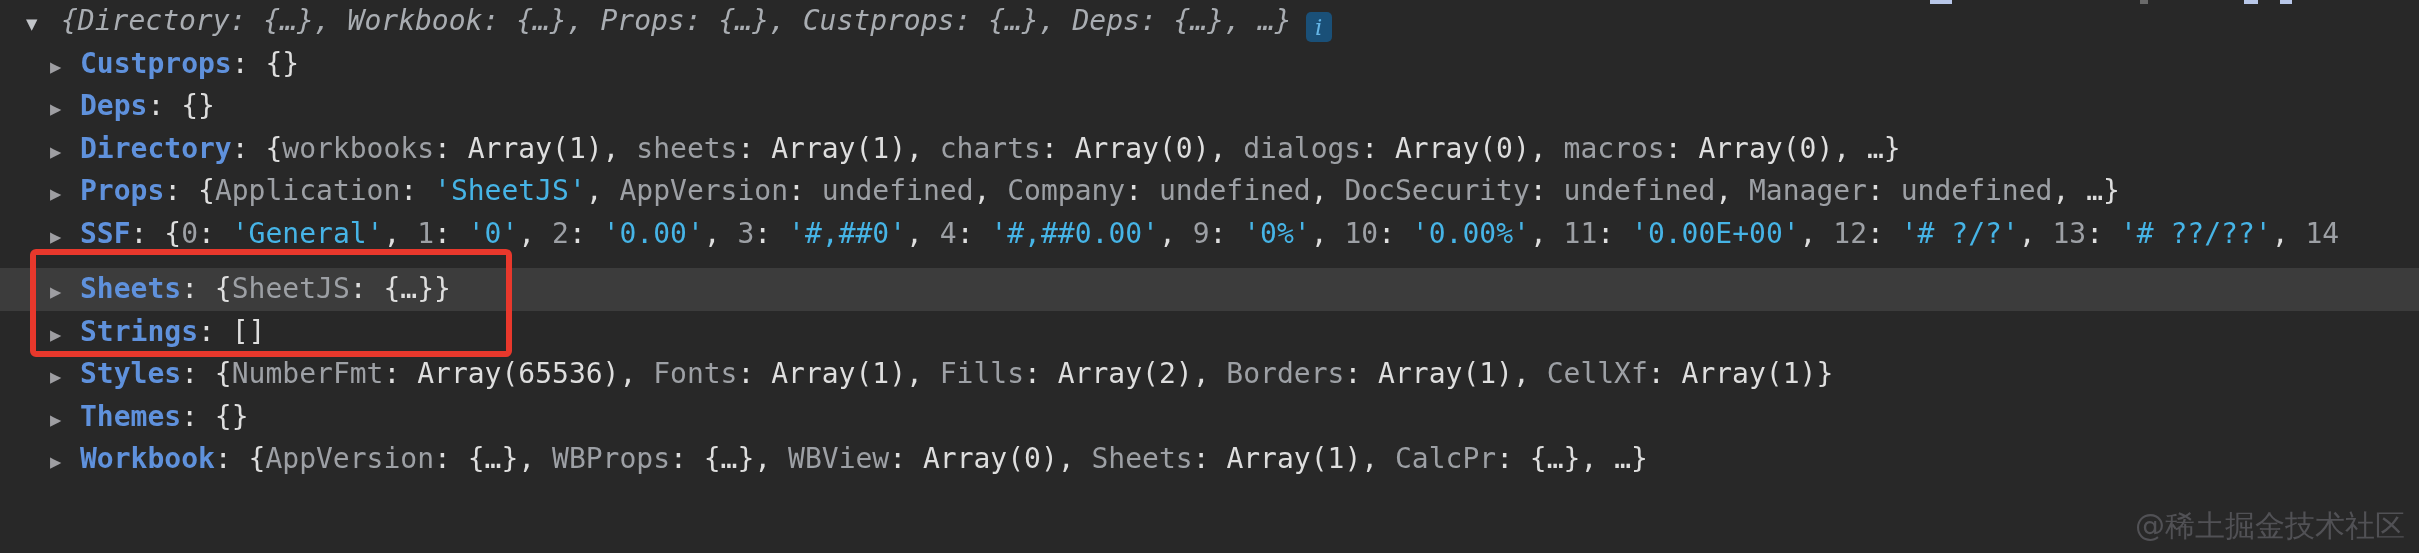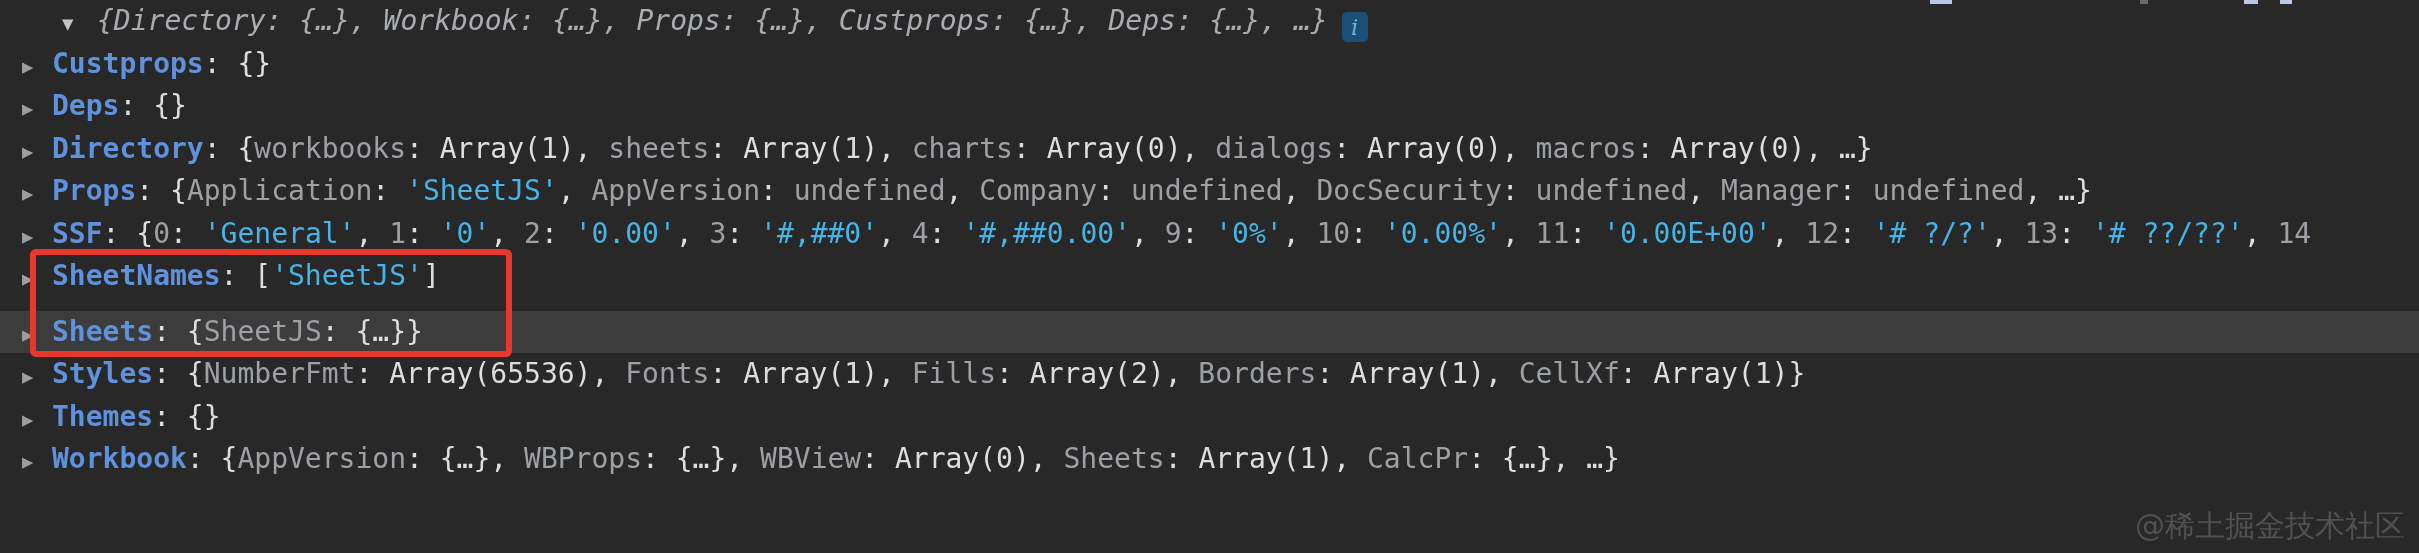--- a/index.html
+++ b/index.html
@@ -13,24 +13,24 @@
   .console {
     position: absolute;
     left: 0; top: 0; width: 2419px; height: 553px;
     overflow: hidden;
   }
   .row {
     height: 42.5px;
     line-height: 42.5px;
     font-size: 28px;
     white-space: nowrap;
-    padding-left: 22px;
+    padding-left: 50px;
     overflow: hidden;
   }
-  .row.top { padding-left: 14px; margin-left: 48px; }
+  .row.top { padding-left: 26px; }
   .row.highlighted { background: #3c3c3c; margin-top: 13px; }
   .tri {
     display: inline-block;
     width: 30px;
     font-size: 19px;
     color: #9e9ea2;
     cursor: pointer;
   }
   .row.top .tri { width: 35px; color: #c2c5c9; }
   .tok { }
@@ -82,22 +82,22 @@
 </head>
 <body>
 
 <div class="console">
     <div class="row top"><span class="tri">▼</span><span class="tok p">{Directory: {…}, Workbook: {…}, Props: {…}, Custprops: {…}, Deps: {…}, …}</span><span class="info-badge">i</span></div>
     <div class="row"><span class="tri">▶</span><span class="tok k">Custprops</span><span class="tok w">: {}</span></div>
     <div class="row"><span class="tri">▶</span><span class="tok k">Deps</span><span class="tok w">: {}</span></div>
     <div class="row"><span class="tri">▶</span><span class="tok k">Directory</span><span class="tok w">: {</span><span class="tok g">workbooks</span><span class="tok w">: Array(1), </span><span class="tok g">sheets</span><span class="tok w">: Array(1), </span><span class="tok g">charts</span><span class="tok w">: Array(0), </span><span class="tok g">dialogs</span><span class="tok w">: Array(0), </span><span class="tok g">macros</span><span class="tok w">: Array(0), …}</span></div>
     <div class="row"><span class="tri">▶</span><span class="tok k">Props</span><span class="tok w">: {</span><span class="tok g">Application</span><span class="tok w">: </span><span class="tok s">'SheetJS'</span><span class="tok w">, </span><span class="tok g">AppVersion</span><span class="tok w">: </span><span class="tok g">undefined</span><span class="tok w">, </span><span class="tok g">Company</span><span class="tok w">: </span><span class="tok g">undefined</span><span class="tok w">, </span><span class="tok g">DocSecurity</span><span class="tok w">: </span><span class="tok g">undefined</span><span class="tok w">, </span><span class="tok g">Manager</span><span class="tok w">: </span><span class="tok g">undefined</span><span class="tok w">, …}</span></div>
     <div class="row"><span class="tri">▶</span><span class="tok k">SSF</span><span class="tok w">: {</span><span class="tok g">0</span><span class="tok w">: </span><span class="tok s">'General'</span><span class="tok w">, </span><span class="tok g">1</span><span class="tok w">: </span><span class="tok s">'0'</span><span class="tok w">, </span><span class="tok g">2</span><span class="tok w">: </span><span class="tok s">'0.00'</span><span class="tok w">, </span><span class="tok g">3</span><span class="tok w">: </span><span class="tok s">'#,##0'</span><span class="tok w">, </span><span class="tok g">4</span><span class="tok w">: </span><span class="tok s">'#,##0.00'</span><span class="tok w">, </span><span class="tok g">9</span><span class="tok w">: </span><span class="tok s">'0%'</span><span class="tok w">, </span><span class="tok g">10</span><span class="tok w">: </span><span class="tok s">'0.00%'</span><span class="tok w">, </span><span class="tok g">11</span><span class="tok w">: </span><span class="tok s">'0.00E+00'</span><span class="tok w">, </span><span class="tok g">12</span><span class="tok w">: </span><span class="tok s">'# ?/?'</span><span class="tok w">, </span><span class="tok g">13</span><span class="tok w">: </span><span class="tok s">'# ??/??'</span><span class="tok w">, </span><span class="tok g">14</span></div>
-    <div class="row"><span class="tri">▶</span><span class="tok k">SheetNames</span><span class="tok w">: [</span><span class="tok s">'SheetJS'</span><span class="tok w">]</span></div>
     <div class="row highlighted"><span class="tri">▶</span><span class="tok k">Sheets</span><span class="tok w">: {</span><span class="tok g">SheetJS</span><span class="tok w">: {…}}</span></div>
+    <div class="row"><span class="tri">▶</span><span class="tok k">Strings</span><span class="tok w">: []</span></div>
     <div class="row"><span class="tri">▶</span><span class="tok k">Styles</span><span class="tok w">: {</span><span class="tok g">NumberFmt</span><span class="tok w">: Array(65536), </span><span class="tok g">Fonts</span><span class="tok w">: Array(1), </span><span class="tok g">Fills</span><span class="tok w">: Array(2), </span><span class="tok g">Borders</span><span class="tok w">: Array(1), </span><span class="tok g">CellXf</span><span class="tok w">: Array(1)}</span></div>
     <div class="row"><span class="tri">▶</span><span class="tok k">Themes</span><span class="tok w">: {}</span></div>
     <div class="row"><span class="tri">▶</span><span class="tok k">Workbook</span><span class="tok w">: {</span><span class="tok g">AppVersion</span><span class="tok w">: {…}, </span><span class="tok g">WBProps</span><span class="tok w">: {…}, </span><span class="tok g">WBView</span><span class="tok w">: Array(0), </span><span class="tok g">Sheets</span><span class="tok w">: Array(1), </span><span class="tok g">CalcPr</span><span class="tok w">: {…}, …}</span></div>
   </div>
 
 <div class="annotation-box"></div>
 
 <div class="artifact" style="left:1930px; width:22px;"></div>
 <div class="artifact dark" style="left:2140px; width:8px;"></div>
 <div class="artifact" style="left:2244px; width:14px;"></div>

